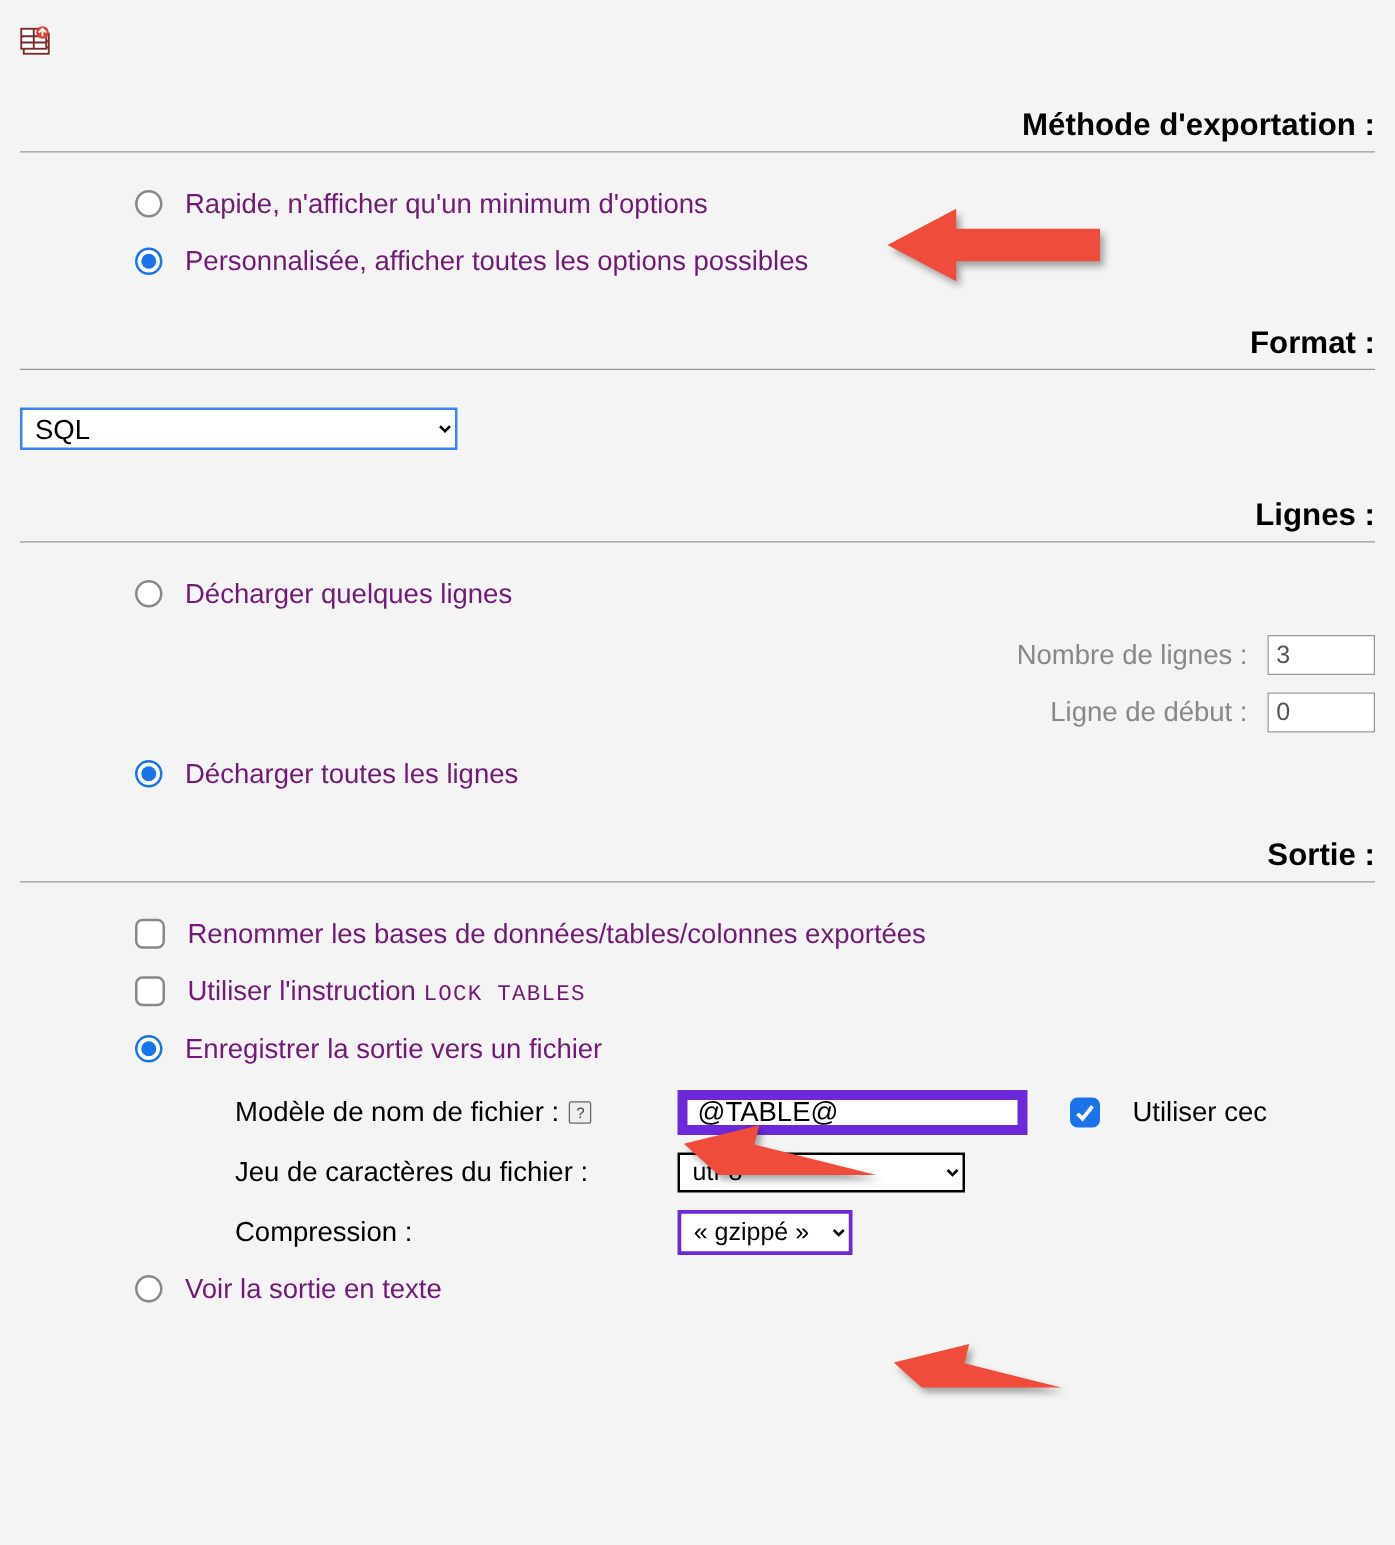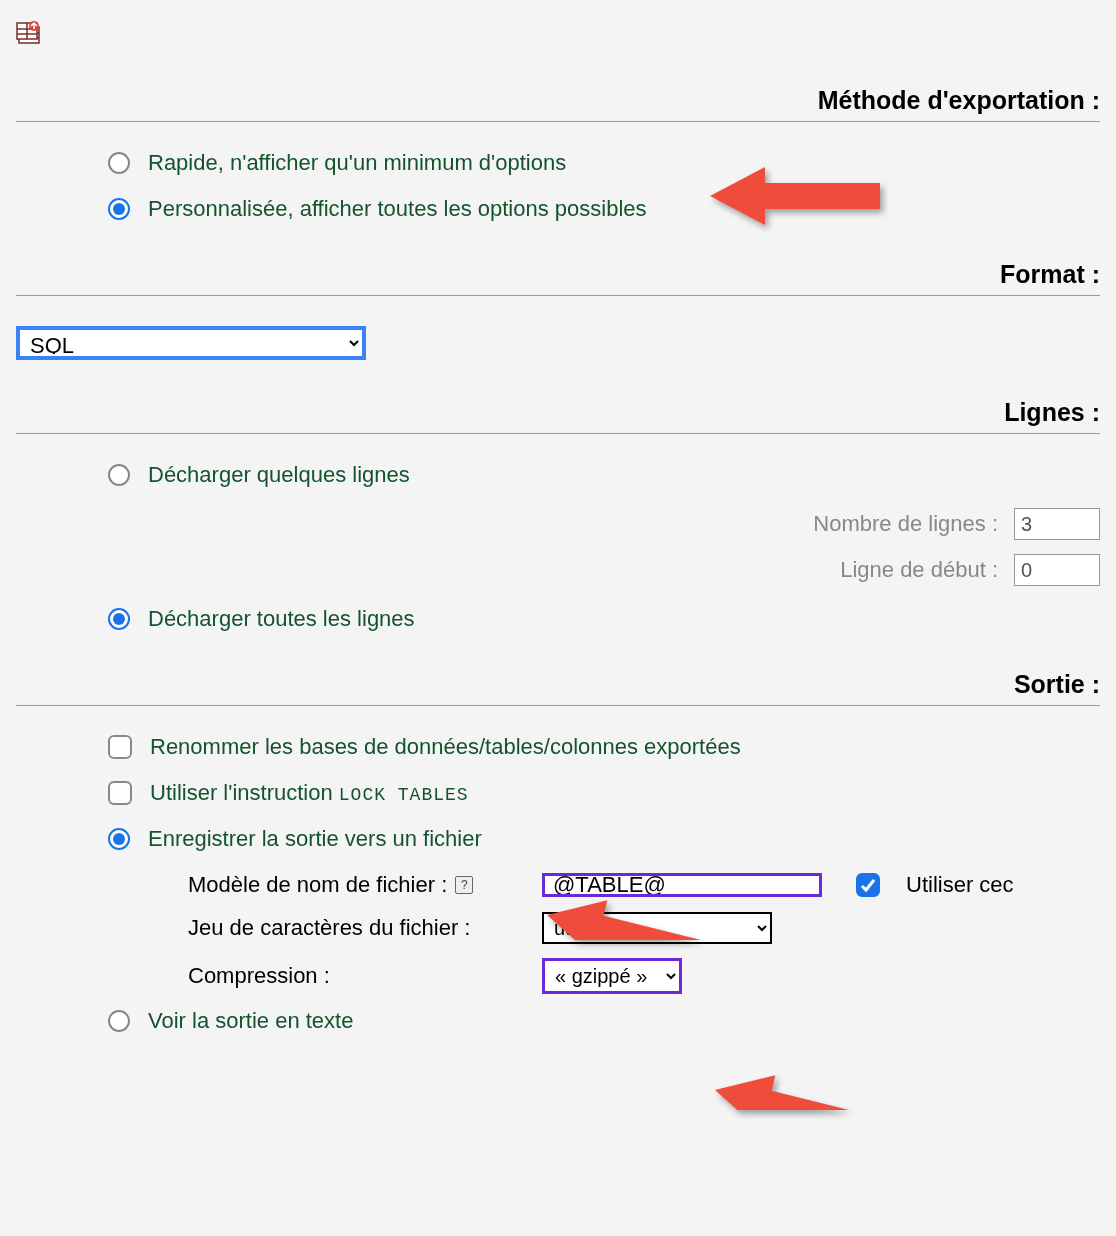--- a/index.html
+++ b/index.html
@@ -84,21 +84,21 @@
     justify-content: center;
     font-size: 18px;
     color: #fff;
   }
   .checkbox-sq.checked {
     background: #1a73e8;
     border-color: #1a73e8;
   }
   .label-txt {
     font-size: 22px;
-    color: #14532d;
+    color: #701a75;
   }
   .subrows {
     padding-left: 80px;
     margin-top: 6px;
     margin-bottom: 20px;
   }
   .subrow {
     display: flex;
     align-items: center;
     gap: 16px;
@@ -114,21 +114,21 @@
   .text-input {
     background: #fff;
     border: 1.5px solid #999;
     height: 32px;
     width: 86px;
     font-size: 20px;
     padding: 2px 6px;
   }
   select.big {
     background: #fff;
-    border: 4px solid #3b82f6;
+    border: 2px solid #3b82f6;
     font-size: 22px;
     height: 34px;
     padding: 2px 6px;
     width: 350px;
   }
   .select-row {
     margin-top: 30px;
   }
   .mono { font-family: Liberation Mono, monospace; letter-spacing: 1px; font-size: 18px; }
   .output-sub {
@@ -155,22 +155,22 @@
     border-radius: 2px;
     display: inline-flex;
     align-items: center;
     justify-content: center;
     font-size: 12px;
     color: #444;
     background: #eee;
   }
   .text-field {
     background: #fff;
-    border: 3px solid #6d28d9;
-    height: 24px;
+    border: 8px solid #6d28d9;
+    height: 36px;
     width: 280px;
     font-size: 22px;
     padding: 2px 8px;
   }
   select.mid {
     background: #fff;
     border: 2px solid #000;
     font-size: 20px;
     height: 32px;
     padding: 2px 6px;

